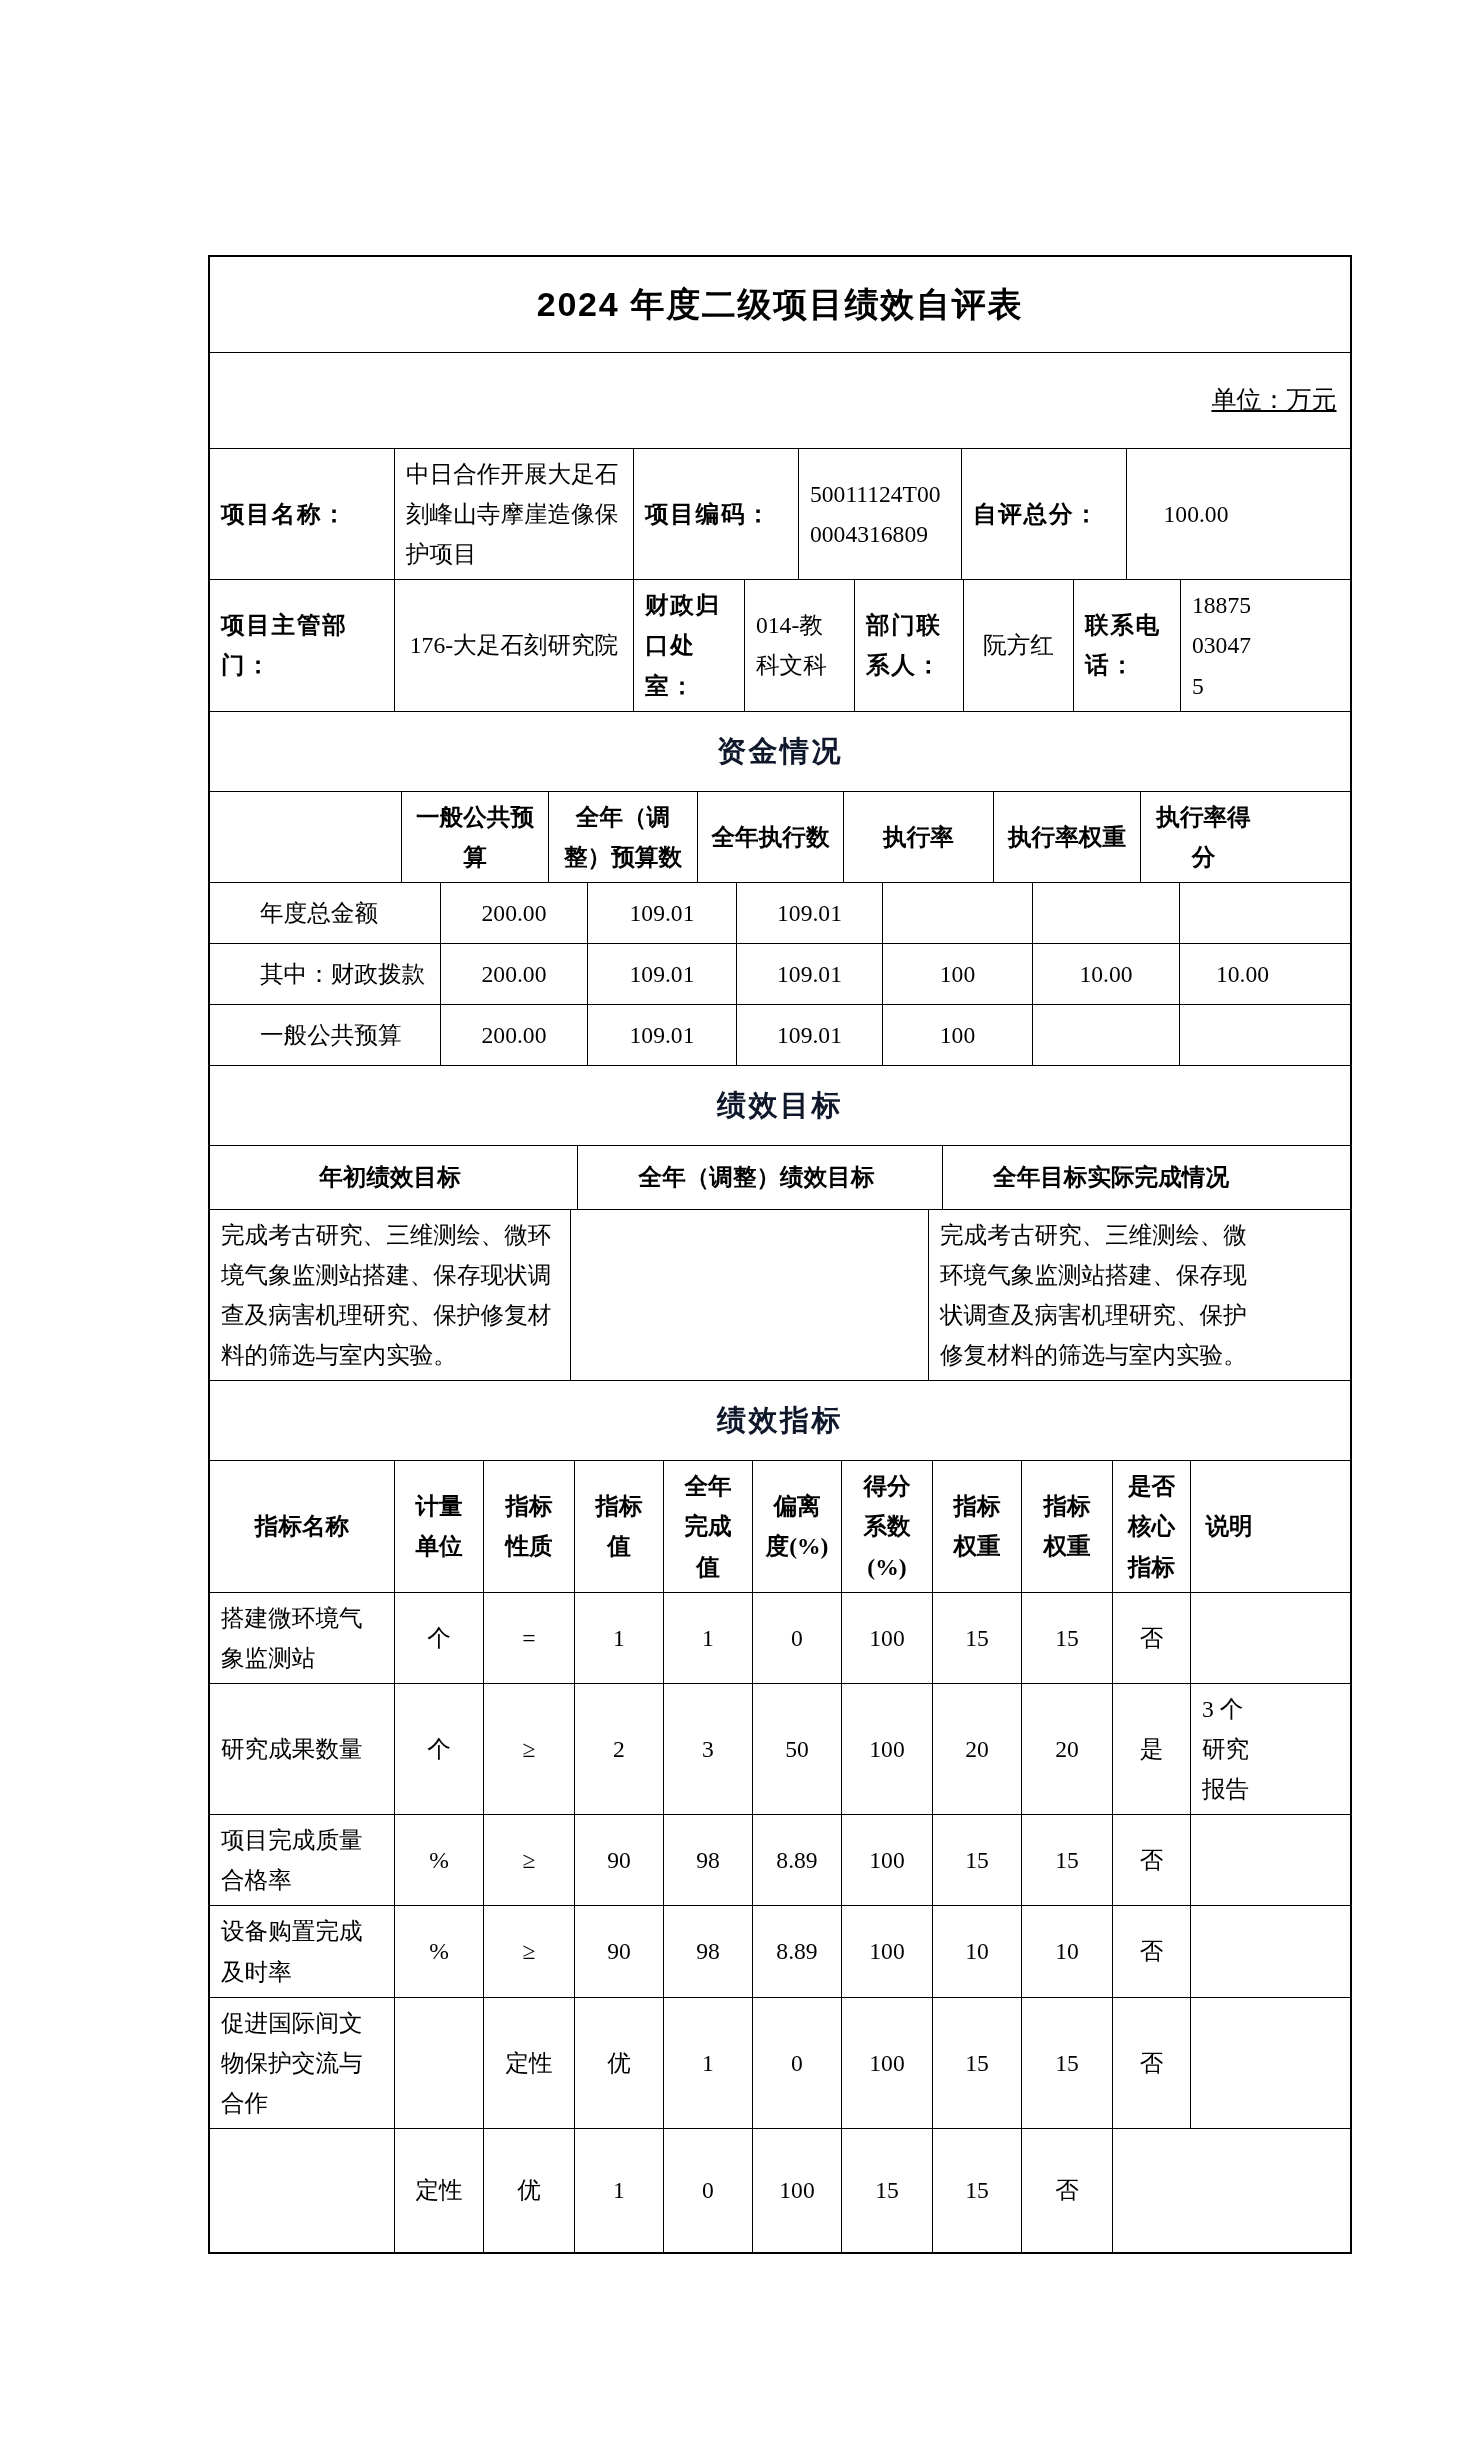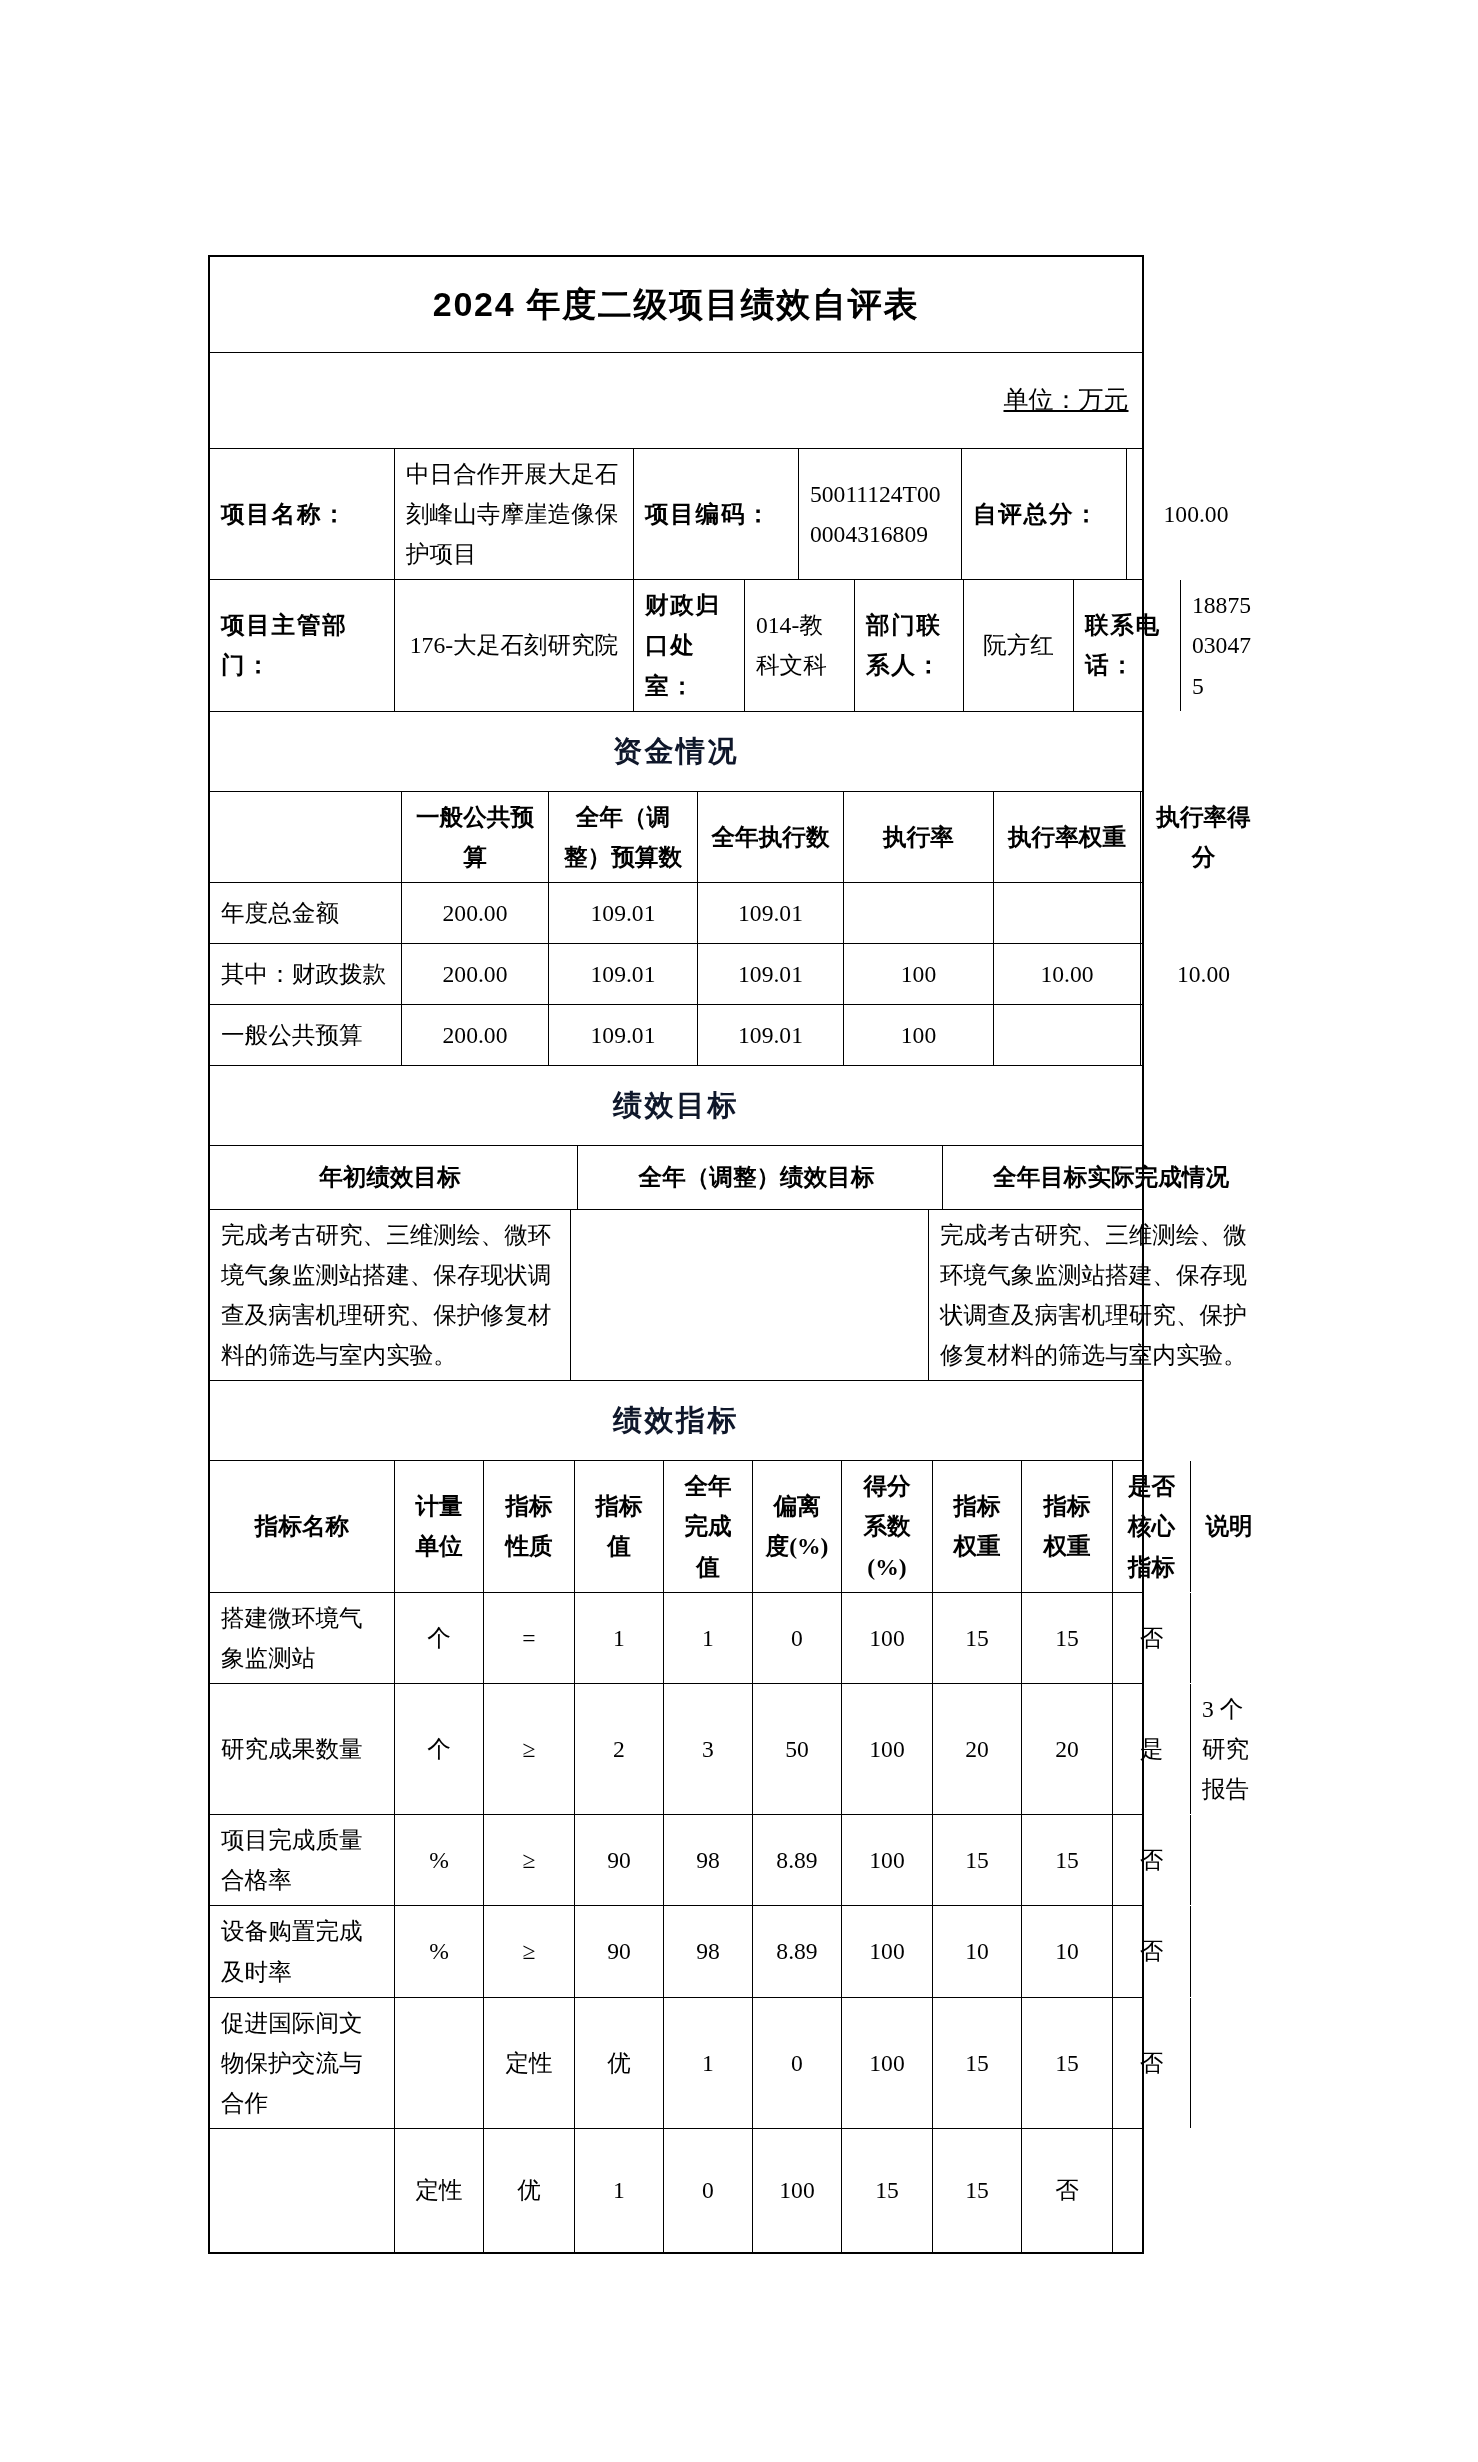--- a/index.html
+++ b/index.html
@@ -7,21 +7,21 @@
   body {
     width:1479px; height:2462px;
     background:#ffffff;
     position:relative;
     font-family:"Liberation Serif","DejaVu Serif",serif;
     color:#000;
   }
   .sheet {
     position:absolute;
     left:208px; top:255px;
-    width:936px;
+    width:1144px;
     border:2.5px solid #000;
     background:#fff;
   }
   .row { display:grid; }
   .row + .row { border-top:1.7px solid #000; }
   .cell {
     display:flex; align-items:center;
     padding:5px 11px;
     font-size:23.6px;
     line-height:1.7;
@@ -33,21 +33,21 @@
   .l { justify-content:flex-start; text-align:left; }
   .b { font-weight:bold; letter-spacing:1.7px; }
   .ba { word-break:break-all; }
   
   .g-title { grid-template-columns:1fr; min-height:95px; }
   .g-unit  { grid-template-columns:1fr; min-height:96px; }
   .g-info1 { grid-template-columns:184px 239px 165px 163px 165px 139px; min-height:121px; }
   .g-info2 { grid-template-columns:184px 239px 111px 110px 109px 110px 107px 84px; min-height:80px; }
   .g-band  { grid-template-columns:1fr; min-height:80px; }
   .g-fhead { grid-template-columns:191px 147px 149px 146px 150px 147px 126px; min-height:80px; }
-  .g-frow  { grid-template-columns:191px 147px 149px 146px 150px 147px 126px; min-height:61px; }
+  .g-frow  { grid-template-columns:191px 147px 149px 146px 150px 147px 126px; min-height:61px;padding-left:39px; }
   .g-ghead { grid-template-columns:360px 358px 337px; min-height:64px;gap:7px; }
   .g-gbody { grid-template-columns:360px 358px 337px; min-height:170px; }
   .g-ihead { grid-template-columns:184px 89px 91px 89px 89px 89px 91px 89px 91px 78px 77px; min-height:124px; }
   .g-irow  { grid-template-columns:184px 89px 91px 89px 89px 89px 91px 89px 91px 78px 77px; min-height:77px; }
   .tall    { min-height:124px; }
   .title-cell {
     justify-content:center; text-align:center;
     font-family:"Liberation Sans","DejaVu Sans",sans-serif;
     font-weight:bold; font-size:34px; letter-spacing:1.7px;
   }

